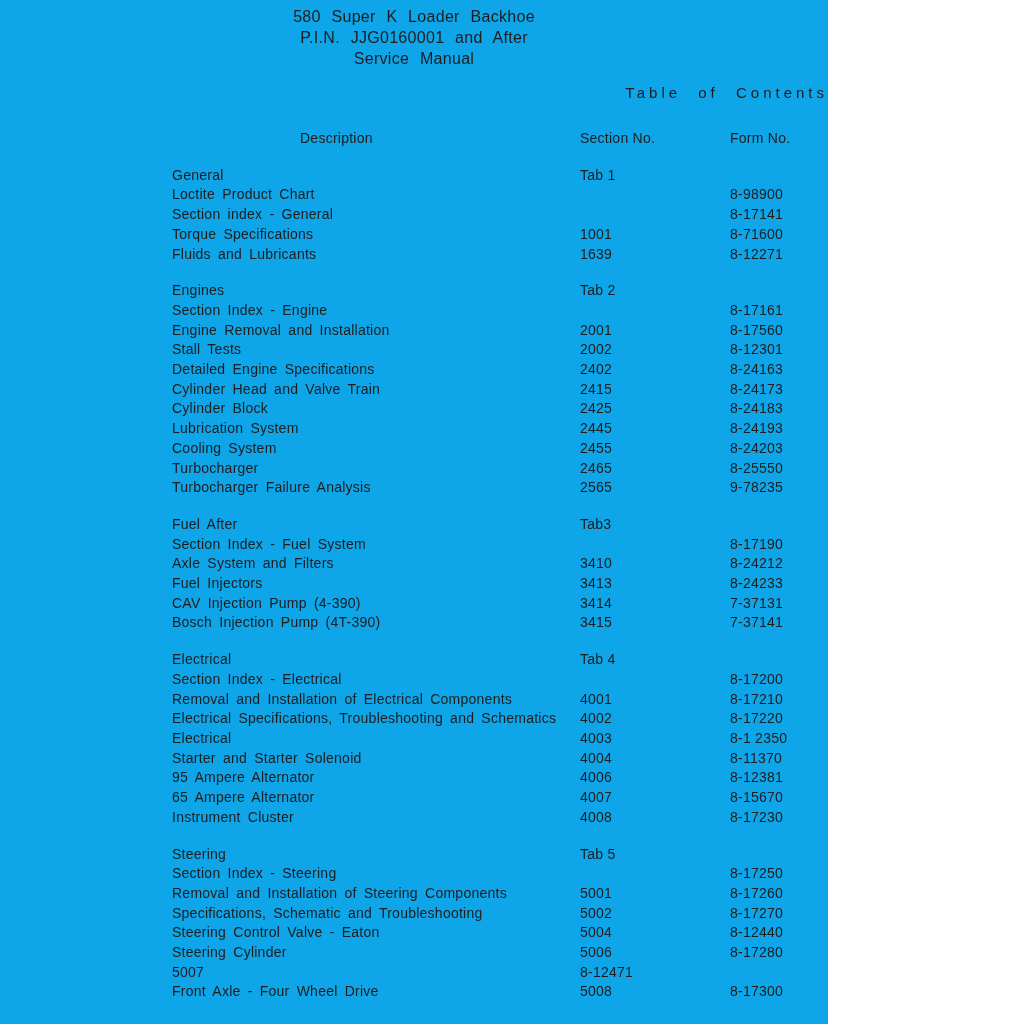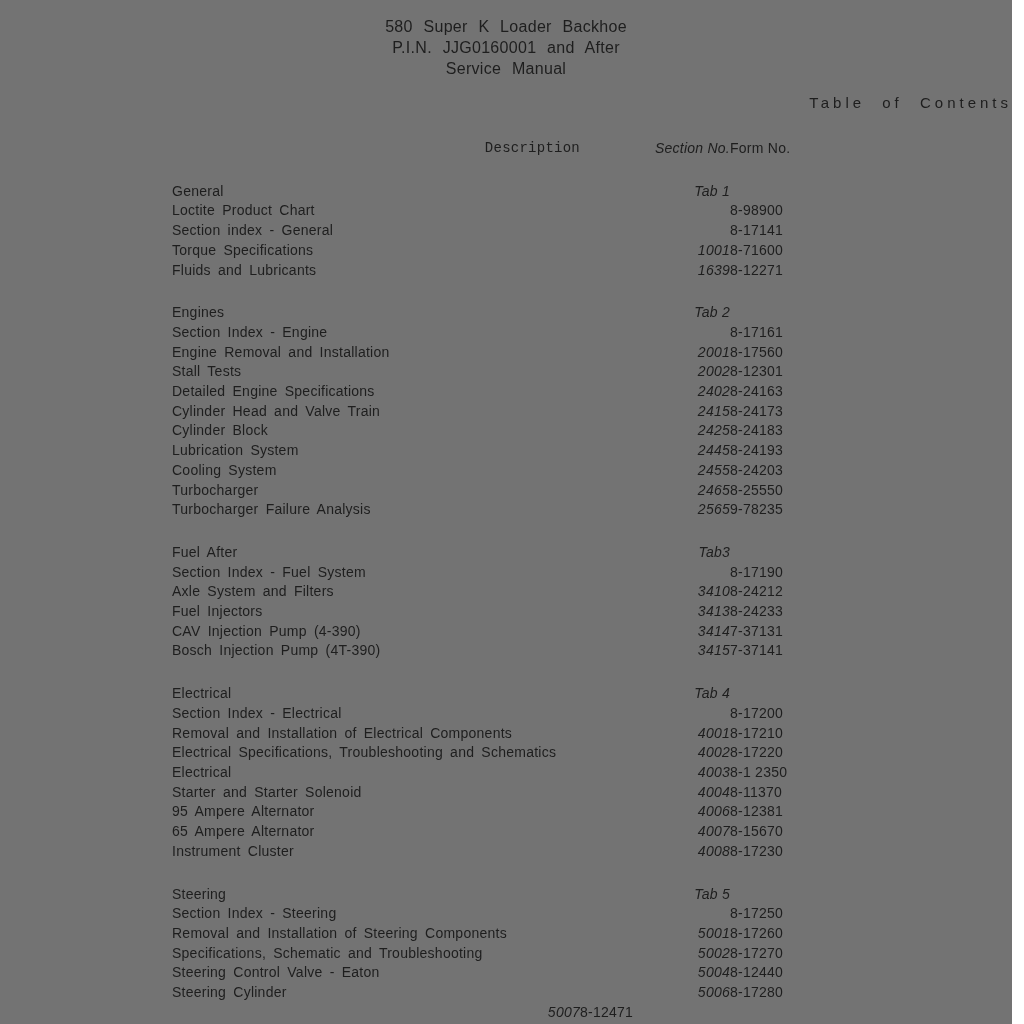--- a/index.html
+++ b/index.html
@@ -6,24 +6,24 @@
   html, body { background: #ffffff; }
   body {
     width: 1024px;
     height: 1024px;
     overflow: hidden;
     font-family: "Liberation Sans", sans-serif;
     color: #1e1e1e;
     -webkit-font-smoothing: antialiased;
   }
   .page {
-    width: 1012px;
+    width: 828px;
     height: 1024px;
-    padding-top: 16px;
-    background: #737373;
+    padding-top: 6px;
+    background: #0ea5e9;
   }
   .doc-header { text-align: center; }
   .hline {
     font-size: 16px;
     line-height: 21px;
     word-spacing: 6px;
     letter-spacing: 0.3px;
   }
   .toc-title {
     margin-top: 13px;
@@ -44,24 +44,24 @@
     grid-template-columns: 1fr 150px 120px;
     line-height: 19.7px;
   }
   .cell { display: block; }
   .desc {
     text-align: left;
     white-space: nowrap;
     word-spacing: 3px;
     letter-spacing: 0.25px;
   }
-  .sec { text-align: right; letter-spacing: 0.25px; font-style: italic; }
+  .sec { text-align: left; letter-spacing: 0.25px; }
   .form { text-align: left; letter-spacing: 0.25px; }
-  .header-row .desc { text-align: right; padding-left: 128px; font-family: Liberation Mono, monospace; }
-  .section { margin-top: 23px; }
+  .header-row .desc { text-align: left; padding-left: 128px; }
+  .section { margin-top: 17px; }
   .section:first-of-type { margin-top: 2px; }
 </style>
 </head>
 <body>
 
 <div class="page">
 
   <div class="doc-header">
     <div class="hline">580 Super K Loader Backhoe</div>
     <div class="hline">P.I.N. JJG0160001 and After</div>

